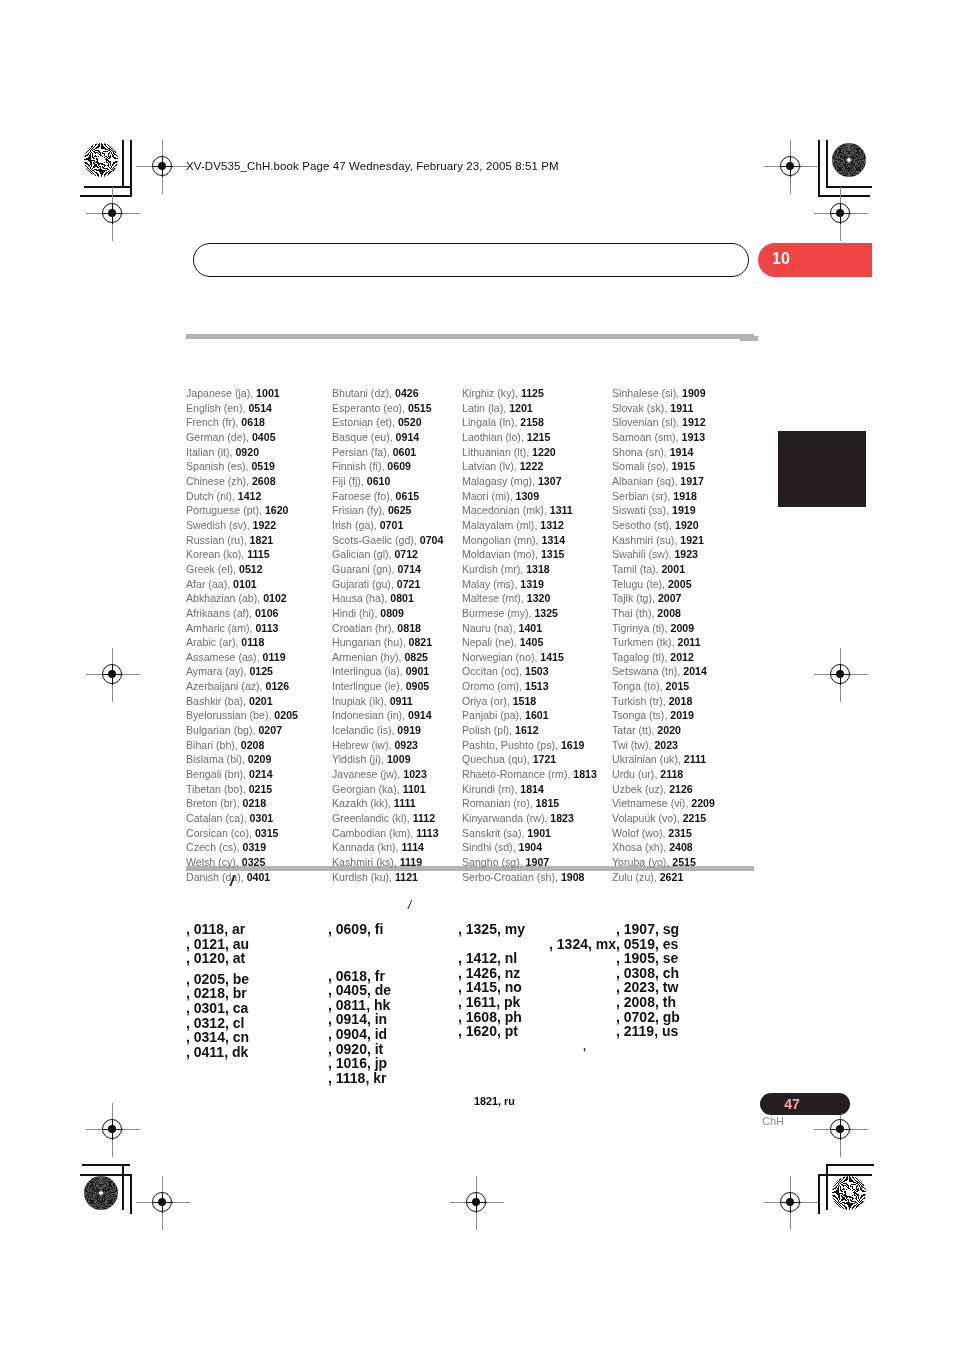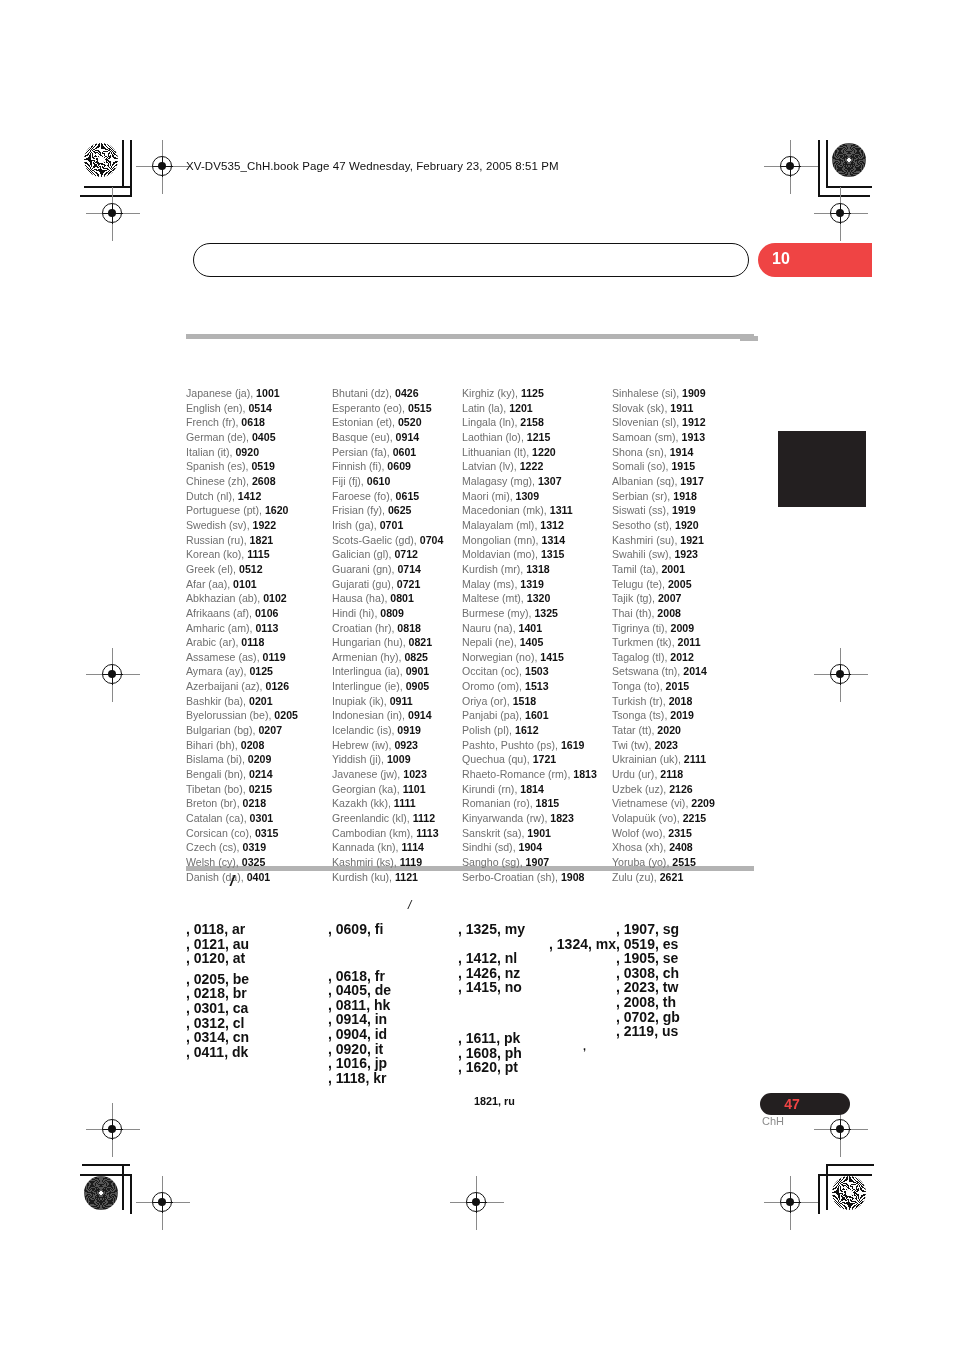--- a/index.html
+++ b/index.html
@@ -116,21 +116,21 @@
     position:absolute;left:583px;top:1040px;font-size:10.8px;font-weight:bold;color:#111;
   }
 
   
   .page-pill{
     position:absolute;left:760px;top:1093px;width:90px;height:22px;
     background:#231f20;border-radius:11px;
   }
   .page-pill .pnum{
     position:absolute;left:0;top:3px;width:64px;text-align:center;
-    color:#ef4444;font-weight:bold;font-size:14px;
+    color:#fca5a5;font-weight:bold;font-size:14px;
   }
   .page-lang{
     position:absolute;left:762px;top:1115px;font-size:11px;color:#8c8c8c;
   }
 </style>
 </head>
 <body>
 
 <div class="page">
 
@@ -432,21 +432,21 @@
         <div class="country-item ci-b" style="padding-left: 0px;"><span></span><span class="sep">,</span> <span>0920</span>, <span>it</span></div>
         <div class="country-item ci-b" style="padding-left: 0px;"><span></span><span class="sep">,</span> <span>1016</span>, <span>jp</span></div>
         <div class="country-item ci-b" style="padding-left: 0px;"><span></span><span class="sep">,</span> <span>1118</span>, <span>kr</span></div>
       </div>
     <div>
         <div class="country-item ci-c" style="padding-left: 0px;"><span></span><span class="sep">,</span> <span>1325</span>, <span>my</span></div>
         <div class="country-item ci-c" style="padding-left: 0px; text-align: right;"><span></span><span class="sep">,</span> <span>1324</span>, <span>mx</span></div>
         <div class="country-item ci-c" style="padding-left: 0px;"><span></span><span class="sep">,</span> <span>1412</span>, <span>nl</span></div>
         <div class="country-item ci-c" style="padding-left: 0px;"><span></span><span class="sep">,</span> <span>1426</span>, <span>nz</span></div>
         <div class="country-item ci-c" style="padding-left: 0px;"><span></span><span class="sep">,</span> <span>1415</span>, <span>no</span></div>
-        <div class="country-item ci-c" style="padding-left: 0px; margin-top: 36px;"><span></span><span class="sep">,</span> <span>1611</span>, <span>pk</span></div>
+        <div class="country-item ci-c" style="padding-left: 0px;"><span></span><span class="sep">,</span> <span>1611</span>, <span>pk</span></div>
         <div class="country-item ci-c" style="padding-left: 0px;"><span></span><span class="sep">,</span> <span>1608</span>, <span>ph</span></div>
         <div class="country-item ci-c" style="padding-left: 0px;"><span></span><span class="sep">,</span> <span>1620</span>, <span>pt</span></div>
       </div>
     <div>
         <div class="country-item ci-d" style="padding-left: 0px;"><span></span><span class="sep">,</span> <span>1907</span>, <span>sg</span></div>
         <div class="country-item ci-d" style="padding-left: 0px;"><span></span><span class="sep">,</span> <span>0519</span>, <span>es</span></div>
         <div class="country-item ci-d" style="padding-left: 0px;"><span></span><span class="sep">,</span> <span>1905</span>, <span>se</span></div>
         <div class="country-item ci-d" style="padding-left: 0px;"><span></span><span class="sep">,</span> <span>0308</span>, <span>ch</span></div>
         <div class="country-item ci-d" style="padding-left: 0px;"><span></span><span class="sep">,</span> <span>2023</span>, <span>tw</span></div>
         <div class="country-item ci-d" style="padding-left: 0px;"><span></span><span class="sep">,</span> <span>2008</span>, <span>th</span></div>

